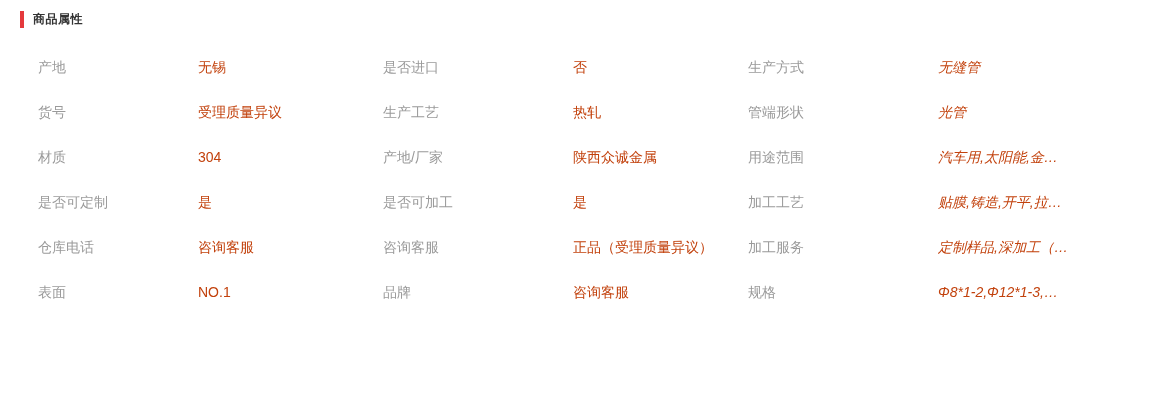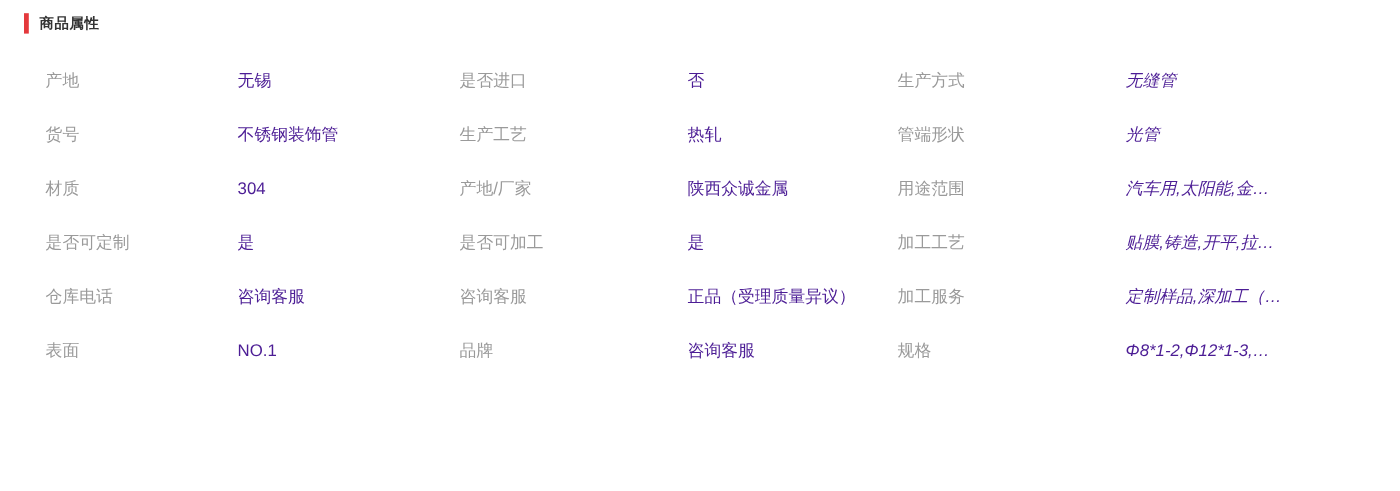--- a/index.html
+++ b/index.html
@@ -58,21 +58,21 @@
     font-size: 14px;
     line-height: 20px;
     white-space: nowrap;
     overflow: hidden;
     text-overflow: ellipsis;
   }
   td.lbl {
     color: #9a9a9a;
   }
   td.val {
-    color: #4c1d95;
+    color: #c2410c;
   }
   td.c0 { width: 180px; padding-left: 20px; box-sizing: border-box; }
   td.c1 { width: 185px; }
   td.c2 { width: 190px; }
   td.c3 { width: 175px; }
   td.c4 { width: 190px; }
   td.c5 { width: 130px; font-style: italic; }
   td.c6 { width: 117px; padding-right: 12px; box-sizing: border-box; }
 </style>
 </head>
@@ -91,21 +91,21 @@
         <td class="lbl c0">产地</td>
         <td class="val c1">无锡</td>
         <td class="lbl c2">是否进口</td>
         <td class="val c3">否</td>
         <td class="lbl c4">生产方式</td>
         <td class="val c5">无缝管</td>
         <td class="c6"></td>
       </tr>
       <tr>
         <td class="lbl c0">货号</td>
-        <td class="val c1">不锈钢装饰管</td>
+        <td class="val c1">受理质量异议</td>
         <td class="lbl c2">生产工艺</td>
         <td class="val c3">热轧</td>
         <td class="lbl c4">管端形状</td>
         <td class="val c5">光管</td>
         <td class="c6"></td>
       </tr>
       <tr>
         <td class="lbl c0">材质</td>
         <td class="val c1">304</td>
         <td class="lbl c2">产地/厂家</td>

